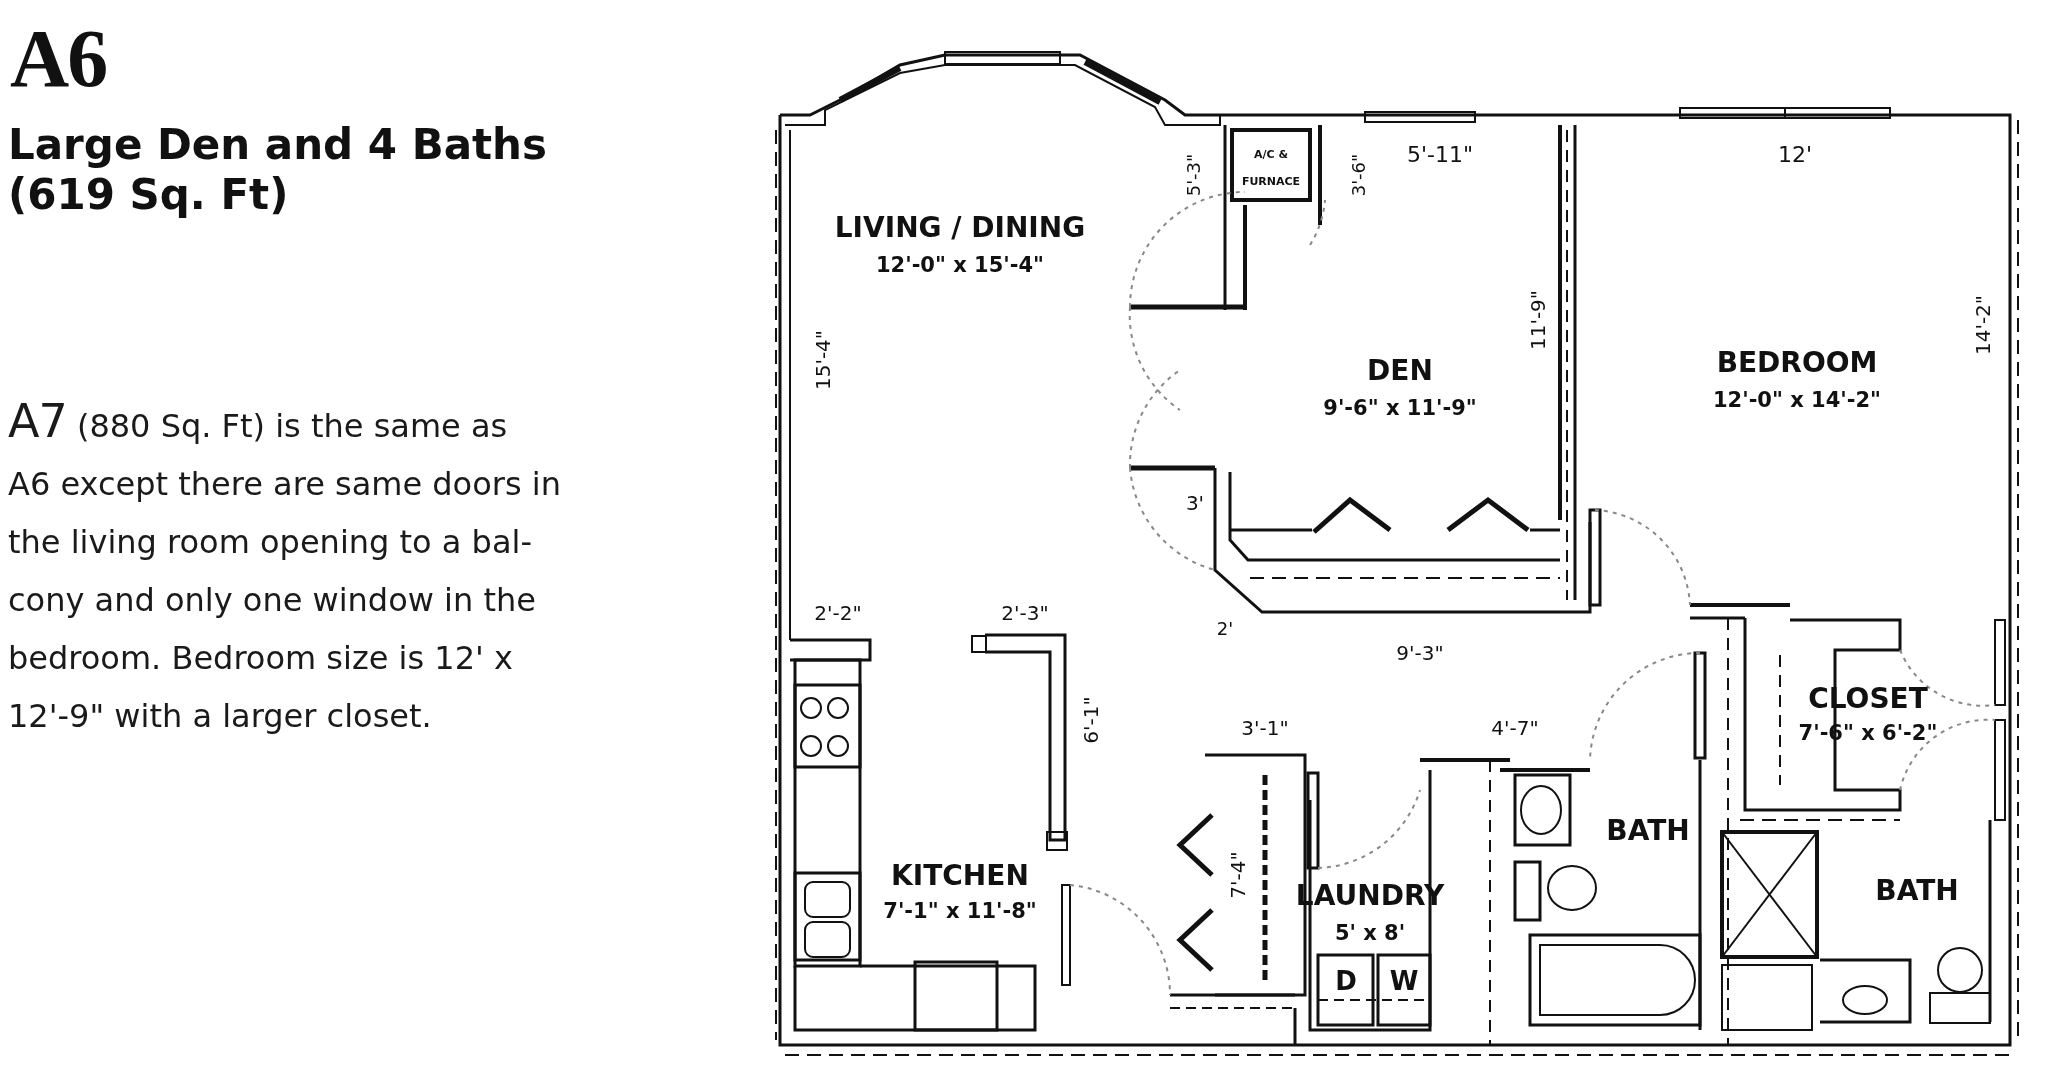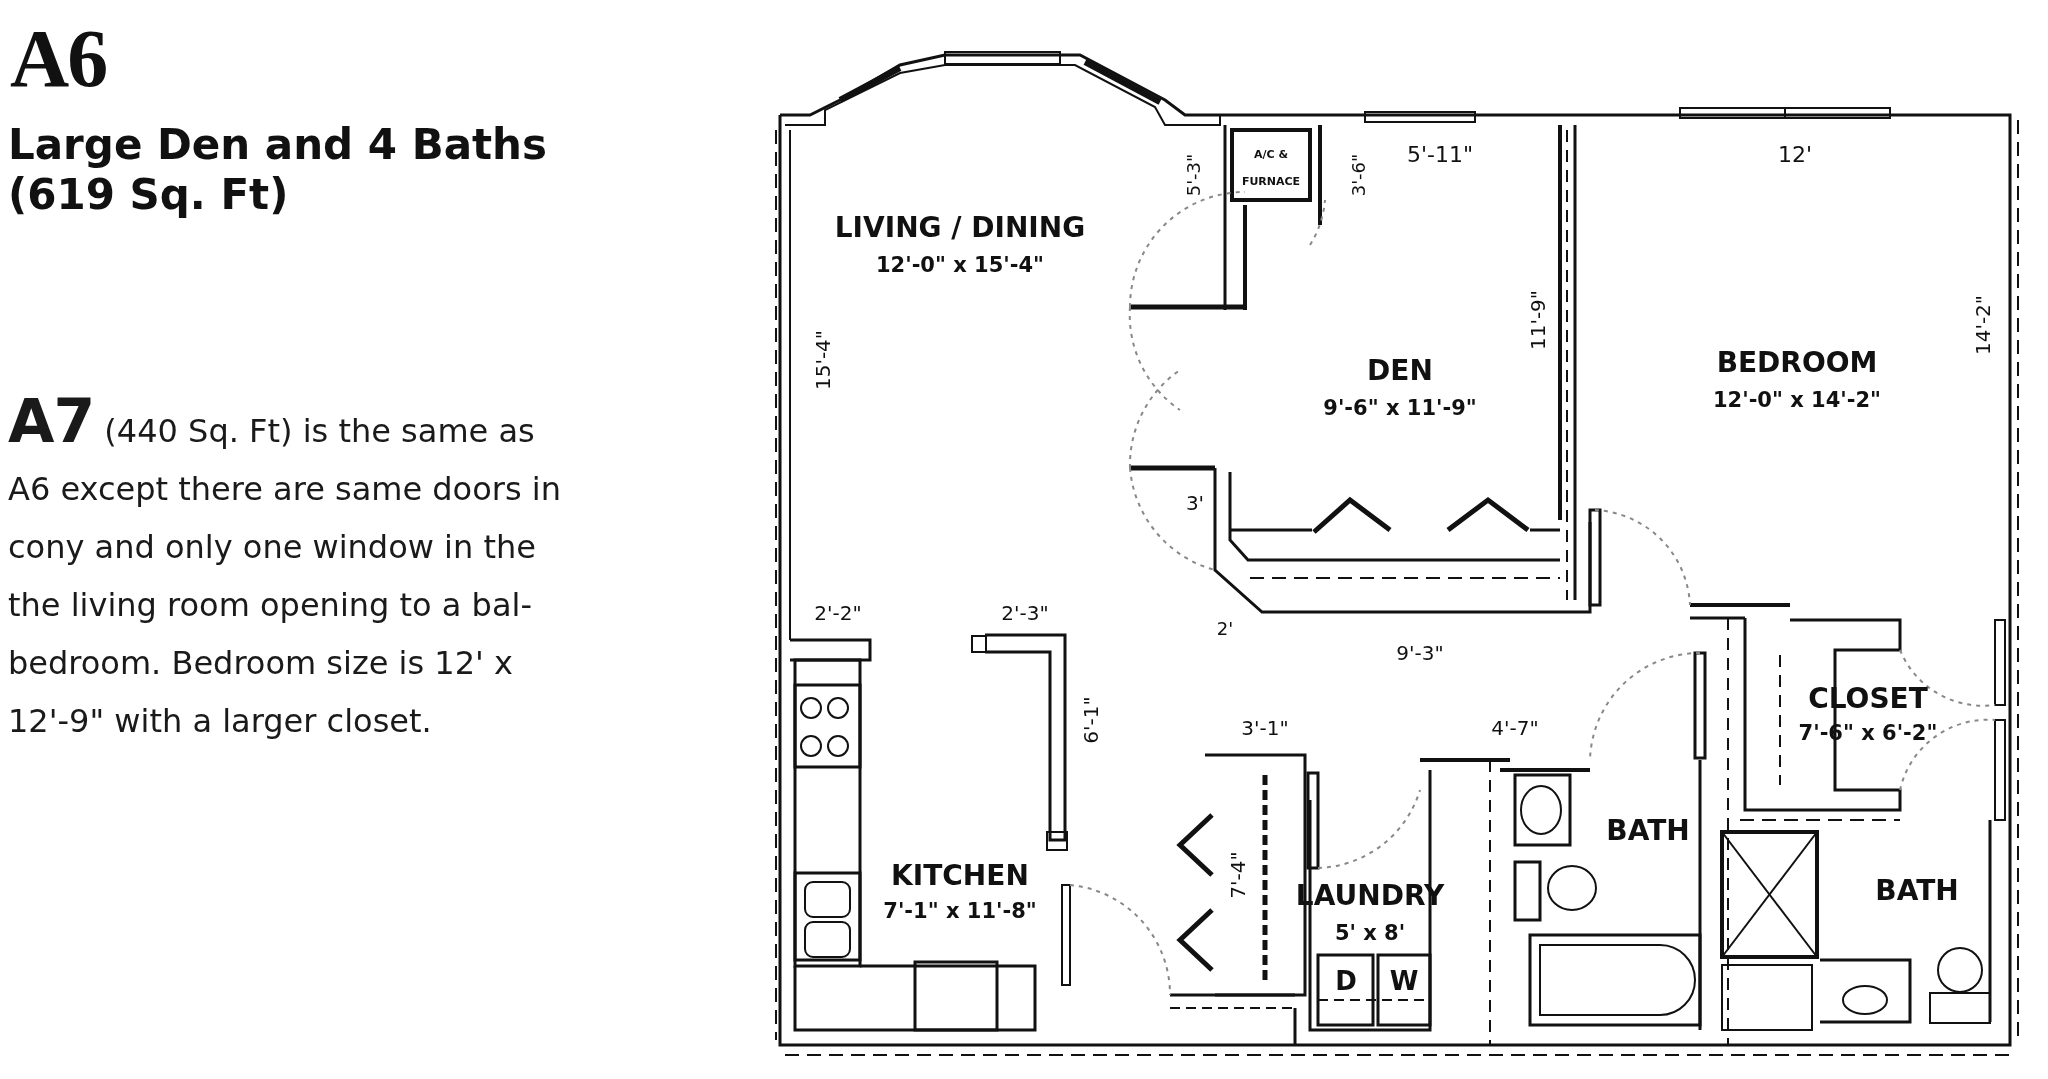--- a/index.html
+++ b/index.html
@@ -1,40 +1,40 @@
 <!DOCTYPE html>
 <html><head>
 <meta charset="utf-8">
 <style>
   html, body { margin:0; padding:0; background:#ffffff; }
   body { width:2048px; height:1079px; position:relative; overflow:hidden; color:#111; }
   .left { position:absolute; left:0; top:0; width:720px; height:984px; }
   .unit-code { position:absolute; left:10px; top:18px; font-family:"Liberation Serif","DejaVu Serif",serif; font-size:82px; font-weight:bold; line-height:1; letter-spacing:-2px; }
   .unit-desc { position:absolute; left:8px; top:120px; font-family:"DejaVu Sans","Liberation Sans",sans-serif; font-weight:bold; font-size:42px; line-height:50px; }
   .alt-block { position:absolute; left:8px; top:392px; width:700px; font-family:"DejaVu Sans","Liberation Sans",sans-serif; font-size:32px; line-height:58px; color:#1a1a1a; }
-  .alt-code { font-family:"DejaVu Sans","Liberation Sans",sans-serif; font-weight:bold; font-size:60px; letter-spacing:-1px; }
+  .alt-code { font-family:"DejaVu Sans","Liberation Sans",sans-serif; font-weight:normal; font-size:46px; letter-spacing:-1px; }
   .plan { position:absolute; left:760px; top:40px; width:1288px; height:1039px; }
   .plan svg { width:100%; height:100%; display:block; }
   .lbl { font-family:"DejaVu Sans","Liberation Sans",sans-serif; font-weight:bold; fill:#111; }
   .dim { font-family:"DejaVu Sans","Liberation Sans",sans-serif; fill:#111; }
 </style>
 </head>
 <body>
 
 <div class="left">
   <div class="unit-code">A6</div>
   <div class="unit-desc">
     <div>Large Den and 4 Baths</div>
     <div>(619 Sq. Ft)</div>
   </div>
   <div class="alt-block">
-    <div><span class="alt-code">A7</span> <span>(440 Sq. Ft) is the same as</span></div>
+    <div><span class="alt-code">A7</span> <span>(880 Sq. Ft) is the same as</span></div>
     <div>A6 except there are same doors in</div>
+    <div>the living room opening to a bal-</div>
     <div>cony and only one window in the</div>
-    <div>the living room opening to a bal-</div>
     <div>bedroom. Bedroom size is 12' x</div>
     <div>12'-9" with a larger closet.</div>
   </div>
 </div>
 
 <div class="plan">
   <svg viewBox="760 40 1288 1039" xmlns="http://www.w3.org/2000/svg">
     <g fill="none" stroke="#111" stroke-width="3">
 
       <polyline points="780,115 810,115 840,100 900,65 945,55 1060,55 1080,55 1165,100 1185,115 1220,115 2010,115 2010,1045 780,1045 780,115"></polyline>

